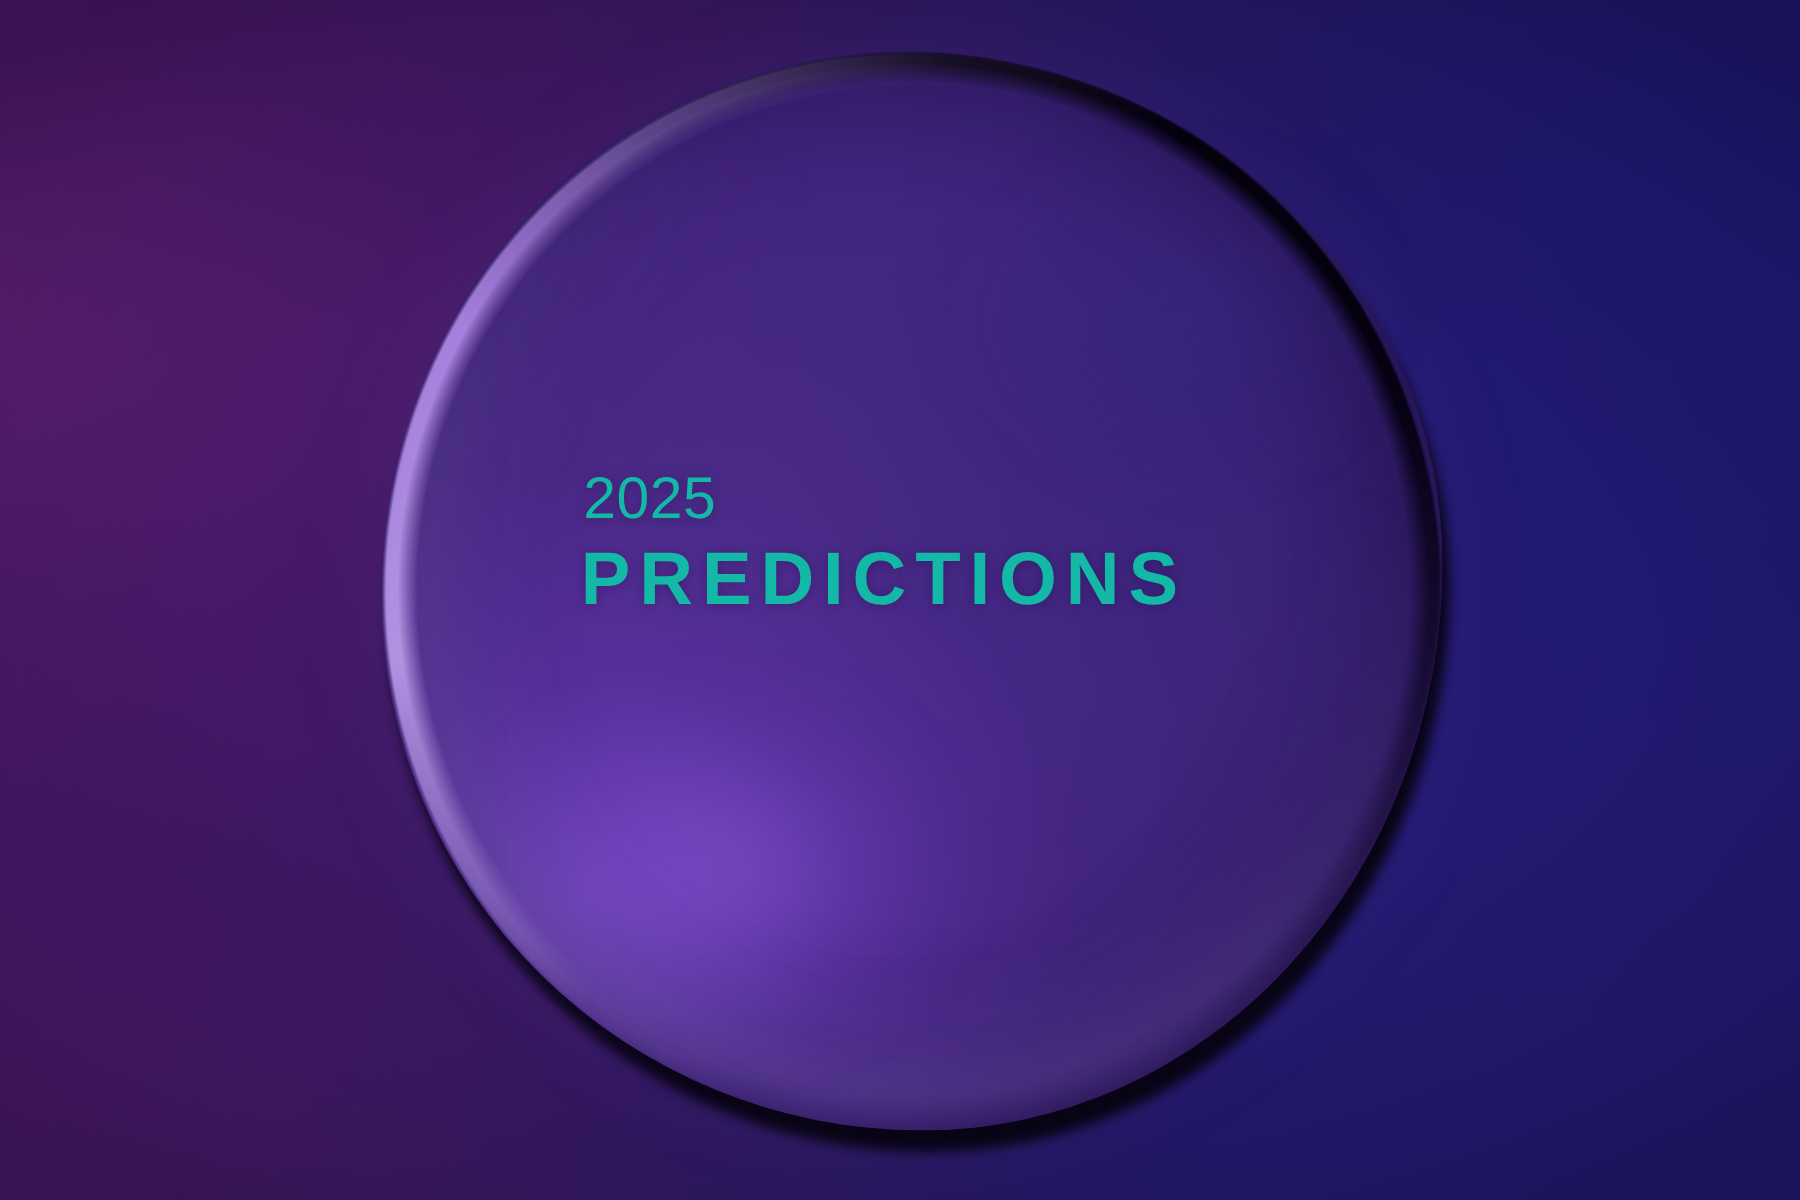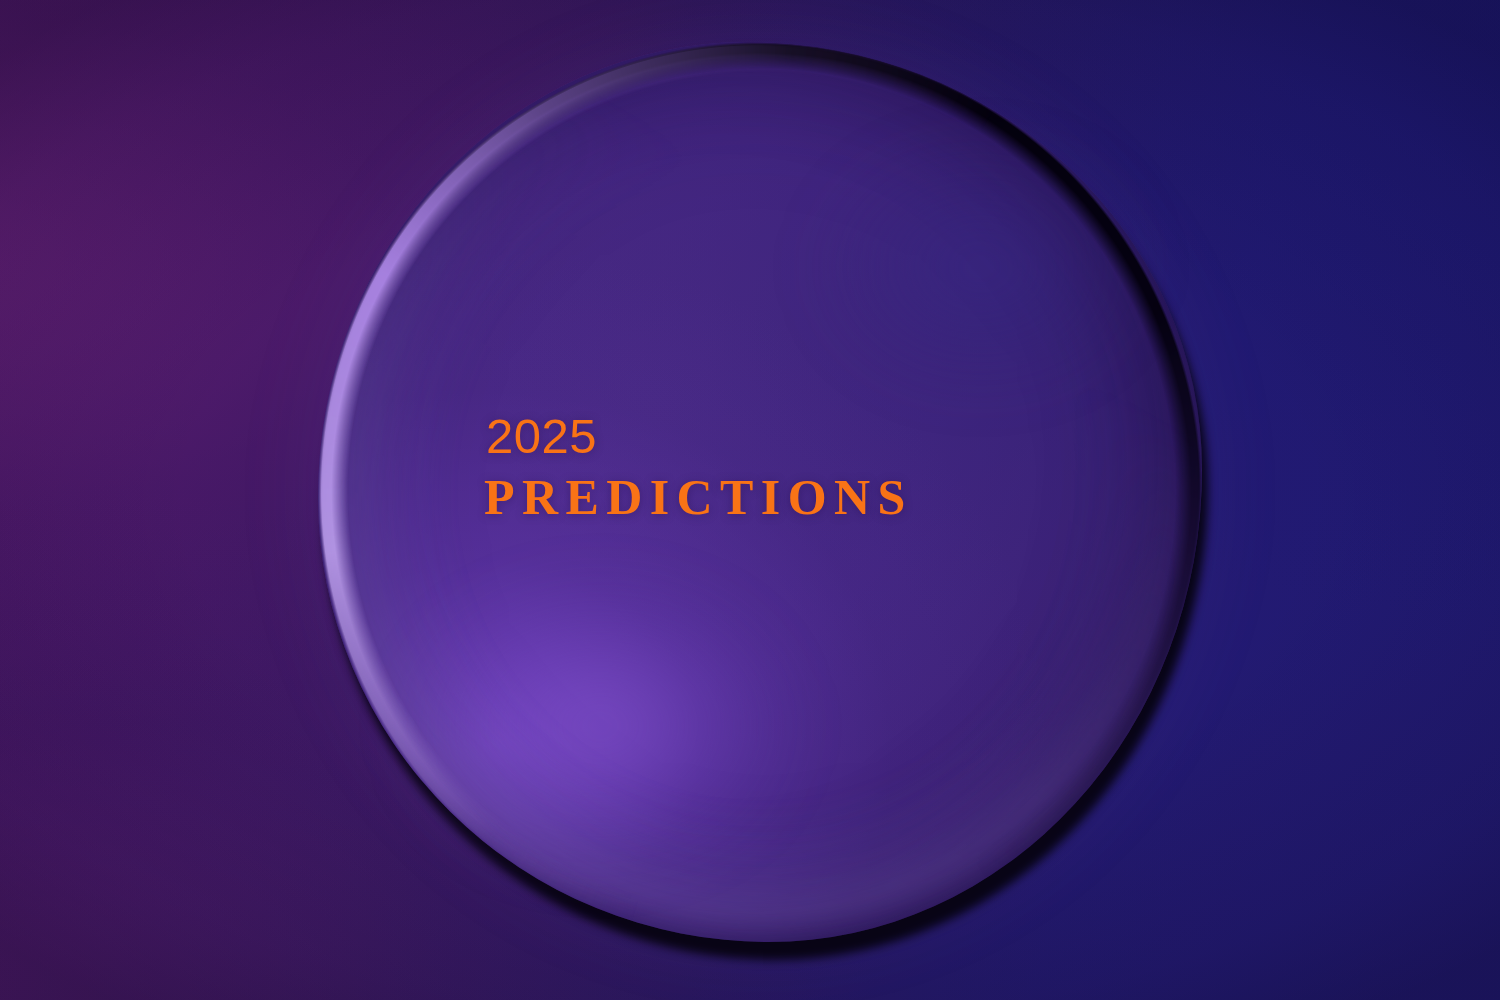--- a/index.html
+++ b/index.html
@@ -255,48 +255,47 @@
         rgba(54, 40, 132, 0.5) 0%,
         rgba(50, 36, 124, 0.2) 50%,
         rgba(48, 34, 120, 0) 82%);
     filter: blur(30px);
   }
 
   
   #title-block {
     position: absolute;
     left: 484px;
-    top: 412px;
+    top: 392px;
     width: 600px;
-    color: #f97316;
+    color: #14b8a6;
     text-shadow: 0 1px 10px rgba(30, 10, 64, 0.35);
   }
   #title-year {
     font-size: 49px;
     font-weight: 300;
     line-height: 1;
     letter-spacing: 0.5px;
     margin: 0 0 11px 2px;
   }
   #title-line-1 {
     font-size: 64px;
     font-weight: 300;
     line-height: 1;
     letter-spacing: 0.4px;
     margin: 0 0 14px 0;
     white-space: nowrap;
   }
   #title-line-2 {
-    font-size: 50px;
+    font-size: 62px;
     font-weight: 700;
     line-height: 1;
     letter-spacing: 7.4px;
     margin: 0;
     white-space: nowrap;
-    font-family: Liberation Serif, serif;
   }
 </style>
 </head>
 <body>
 
 <div id="cover-stage">
 
   <div class="bg-layer" id="bg-base"></div>
   <div class="bg-layer" id="bg-warm-left"></div>
   <div class="bg-layer" id="bg-warm-bottom-left"></div>

